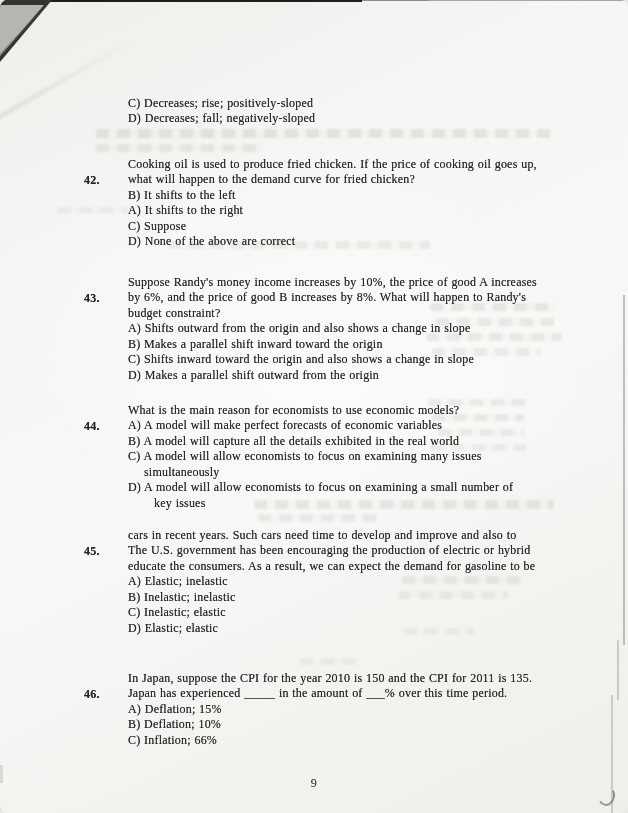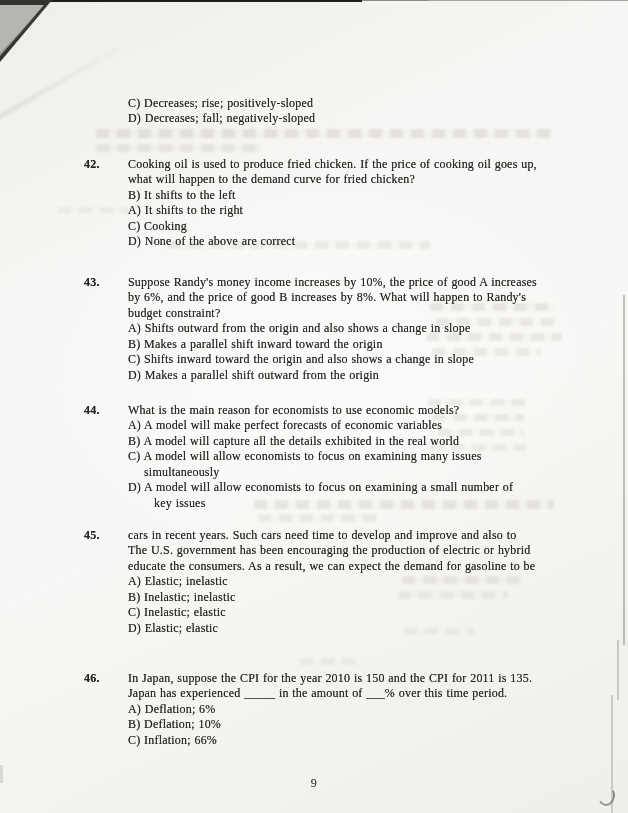--- a/index.html
+++ b/index.html
@@ -3,20 +3,21 @@
 <meta charset="utf-8">
 <style>
   html,body { margin:0; padding:0; background:#e8e7e5; }
   .page {
     position:relative; width:628px; height:813px; overflow:hidden;
     background:
       radial-gradient(ellipse 420px 300px at 50% 45%, rgba(255,255,255,.55), rgba(255,255,255,0) 70%),
       linear-gradient(155deg, #efeeeb 0%, #f7f6f4 28%, #f8f7f5 55%, #f2f1ee 85%, #efeeea 100%);
     font-family:"Liberation Serif", serif;
     color:#262624;
+    border-radius:8px;
   }
   
   .top-edge-line   { position:absolute; top:0; left:0; width:628px; height:1px; background:#8c8b89; }
   .top-edge-dark   { position:absolute; top:0; left:0; width:362px; height:2px; background:#1f1e1c; }
   .top-edge-dark2  { position:absolute; top:0; left:428px; width:200px; height:1px; background:#a6a5a3; }
   .corner-dark     { position:absolute; top:0; left:0; width:52px; height:62px; background:#34332f;
                      clip-path:polygon(0 0,100% 0,0 100%); }
   .corner-gray     { position:absolute; top:5px; left:0; width:44px; height:51px; background:#b7b5b2;
                      clip-path:polygon(0 0,100% 0,0 100%); }
   .corner-crease   { position:absolute; top:58px; left:-4px; width:84px; height:2px;
@@ -54,21 +55,21 @@
   .g12 { left:430px; top:444px; width:96px;  height:7px; opacity:.35; }
   .g13 { left:254px; top:500px; width:300px; height:9px; opacity:.50; }
   .g14 { left:258px; top:514px; width:120px; height:8px; opacity:.40; }
   .g15 { left:402px; top:576px; width:118px; height:8px; opacity:.45; }
   .g16 { left:398px; top:591px; width:110px; height:8px; opacity:.35; }
   .g17 { left:404px; top:628px; width:70px;  height:7px; opacity:.30; }
   .g18 { left:300px; top:658px; width:60px;  height:7px; opacity:.30; }
 
   
   .question { position:absolute; left:0; width:628px; }
-  .q-number { position:absolute; left:84px; top:0; font-weight:bold; font-size:12px;
+  .q-number { position:absolute; left:84px; top:16px; font-weight:bold; font-size:12px;
               letter-spacing:.2px; text-shadow:0 0 .4px rgba(25,25,23,.65); }
   .q-body   { position:absolute; left:128px; top:0; width:470px; }
   .line { font-size:12px; line-height:15.45px; letter-spacing:.2px; word-spacing:.5px;
           white-space:nowrap; text-shadow:0 0 .4px rgba(25,25,23,.6); }
   .indent-1 { padding-left:16px; }
   .indent-2 { padding-left:26px; }
   .q1 { top:96px; }  .q2 { top:157px; } .q3 { top:275px; }
   .q4 { top:403px; } .q5 { top:528px; } .q6 { top:671px; }
 
   .page-number { position:absolute; left:0; top:776px; width:628px; text-align:center;
@@ -120,21 +121,21 @@
           <div class="line">D) Decreases; fall; negatively-sloped</div>
         </div>
   </section>
       <section class="question q2">
     <span class="q-number">42.</span>
     <div class="q-body">
           <div class="line">Cooking oil is used to produce fried chicken. If the price of cooking oil goes up,</div>
           <div class="line">what will happen to the demand curve for fried chicken?</div>
           <div class="line">B) It shifts to the left</div>
           <div class="line">A) It shifts to the right</div>
-          <div class="line">C) Cooking</div>
+          <div class="line">C) Suppose</div>
           <div class="line">D) None of the above are correct</div>
         </div>
   </section>
       <section class="question q3">
     <span class="q-number">43.</span>
     <div class="q-body">
           <div class="line">Suppose Randy's money income increases by 10%, the price of good A increases</div>
           <div class="line">by 6%, and the price of good B increases by 8%. What will happen to Randy's</div>
           <div class="line">budget constraint?</div>
           <div class="line">A) Shifts outward from the origin and also shows a change in slope</div>
@@ -165,21 +166,21 @@
           <div class="line">B) Inelastic; inelastic</div>
           <div class="line">C) Inelastic; elastic</div>
           <div class="line">D) Elastic; elastic</div>
         </div>
   </section>
       <section class="question q6">
     <span class="q-number">46.</span>
     <div class="q-body">
           <div class="line">In Japan, suppose the CPI for the year 2010 is 150 and the CPI for 2011 is 135.</div>
           <div class="line">Japan has experienced _____ in the amount of ___% over this time period.</div>
-          <div class="line">A) Deflation; 6%</div>
+          <div class="line">A) Deflation; 15%</div>
           <div class="line">B) Deflation; 10%</div>
           <div class="line">C) Inflation; 66%</div>
         </div>
   </section>
     </main>
 
   <div class="page-number">9</div>
 </div>
 
 </body></html>

